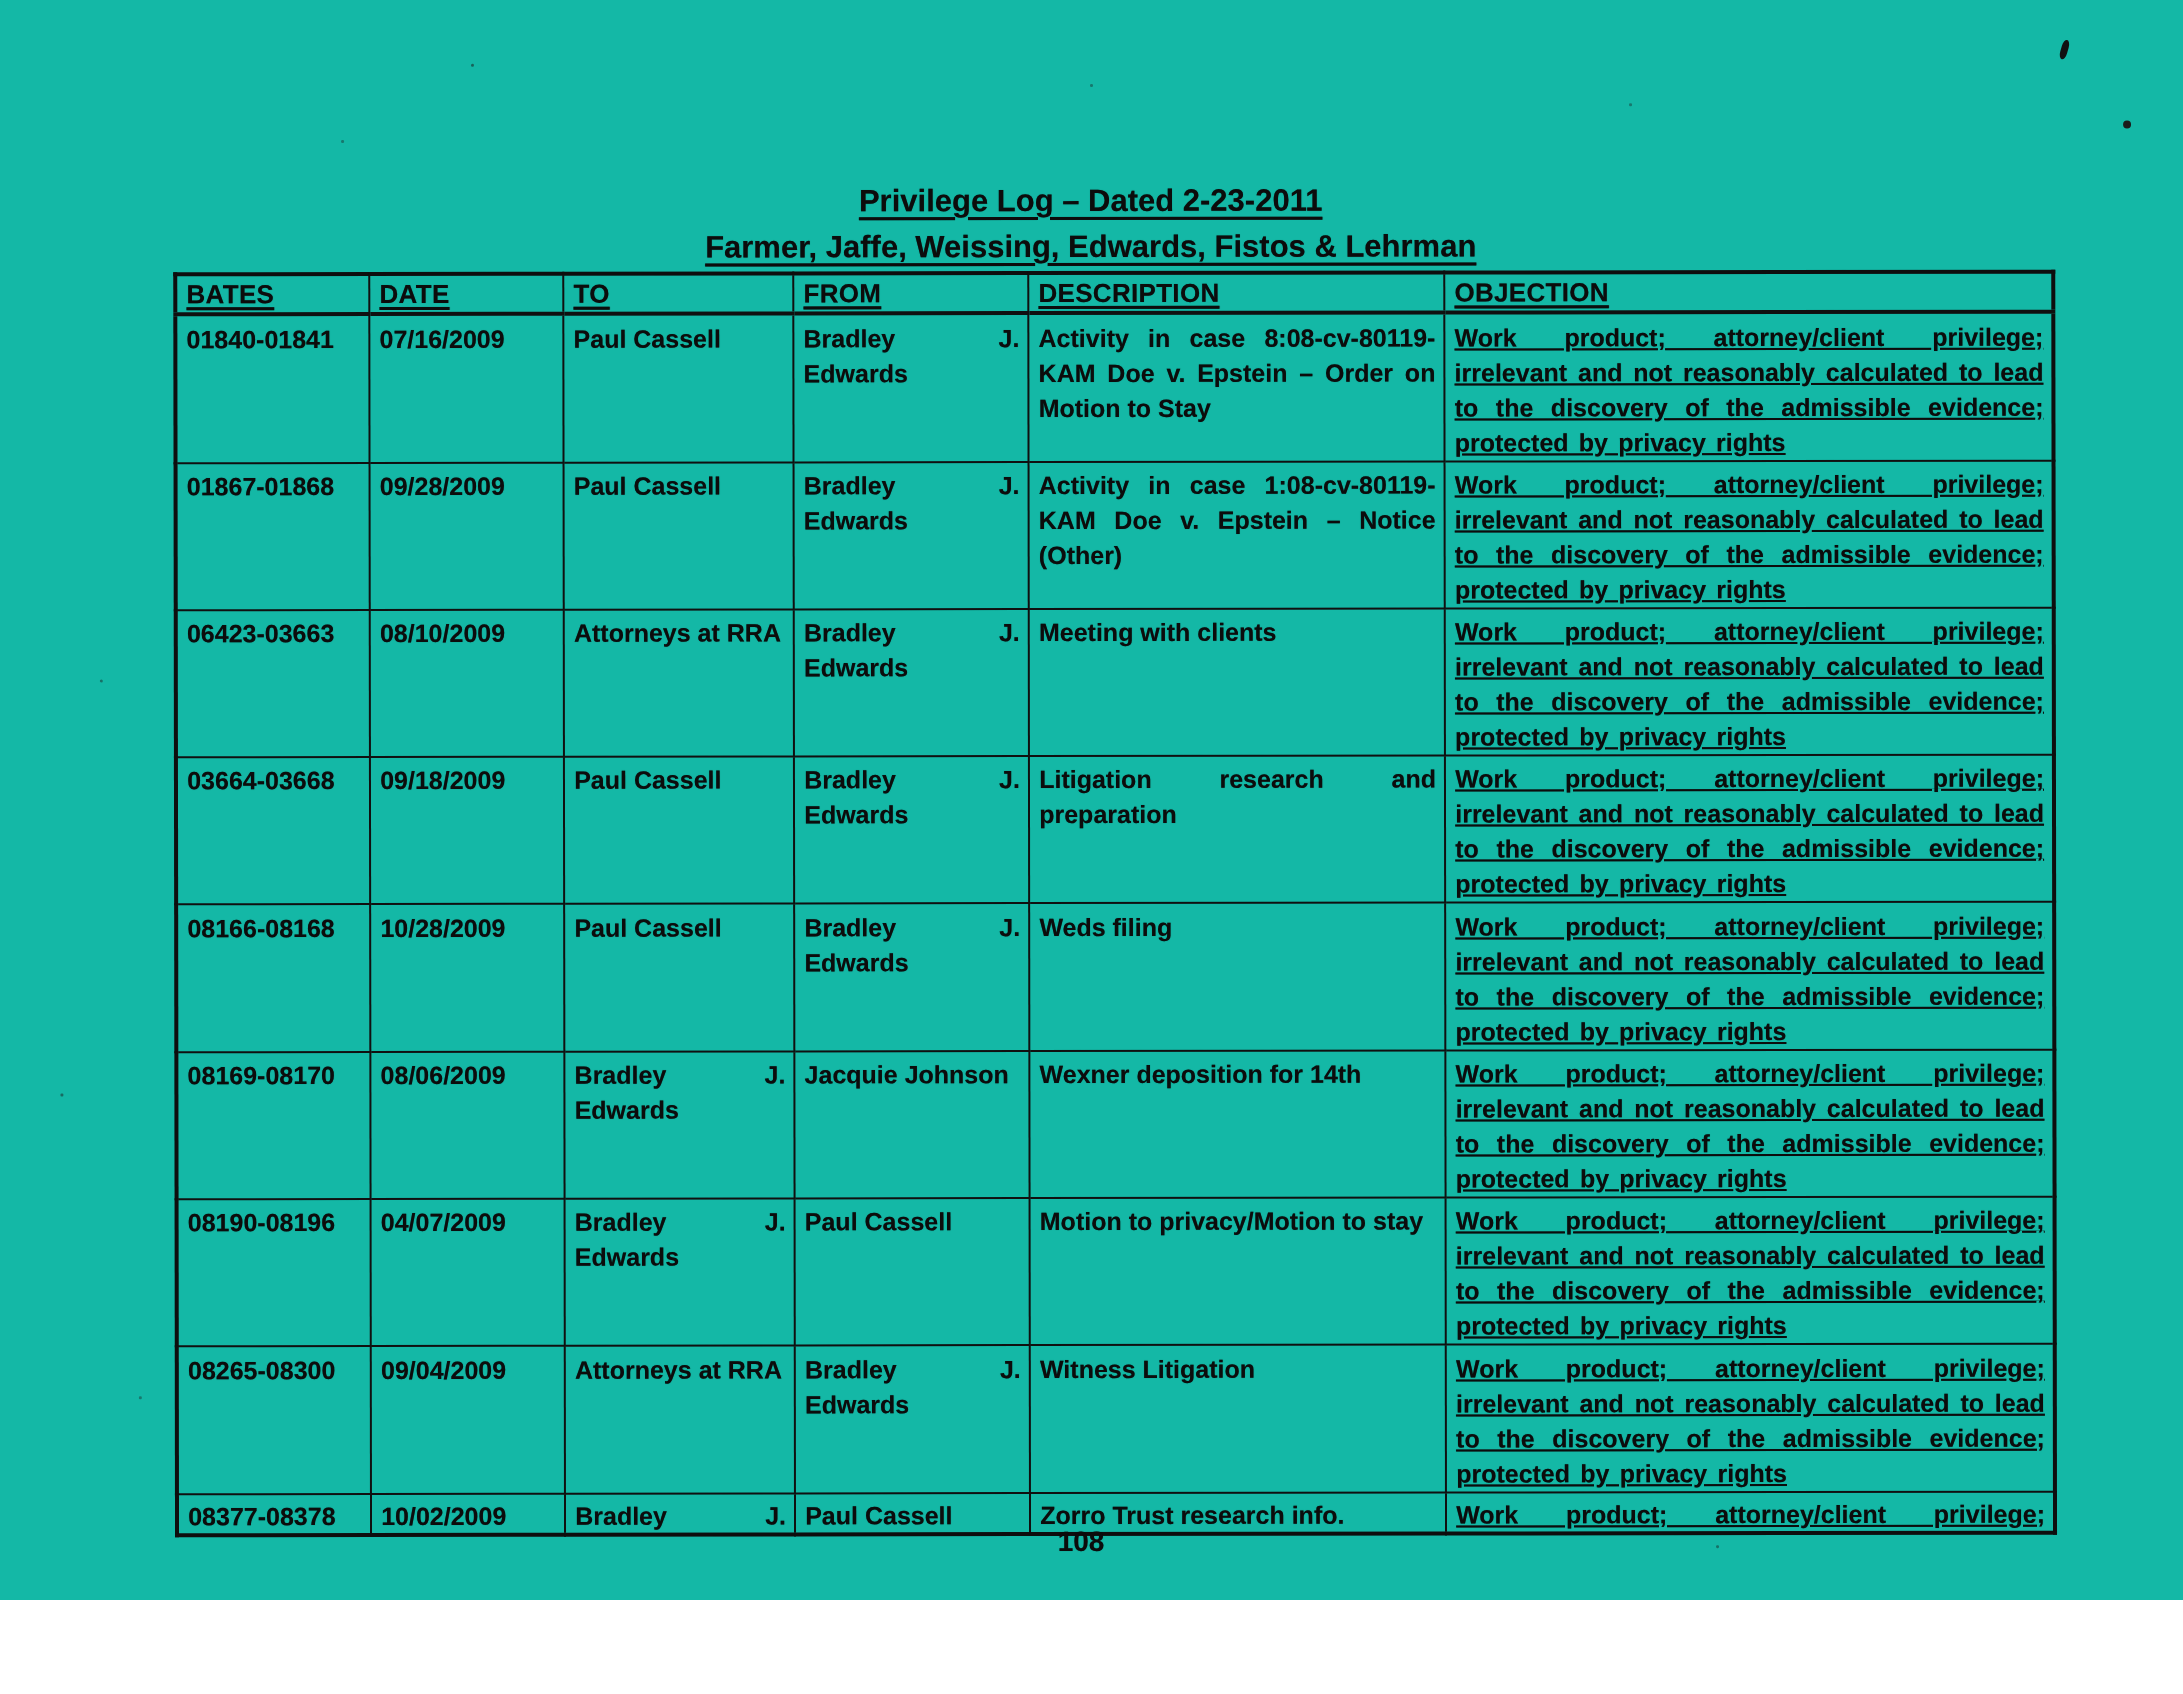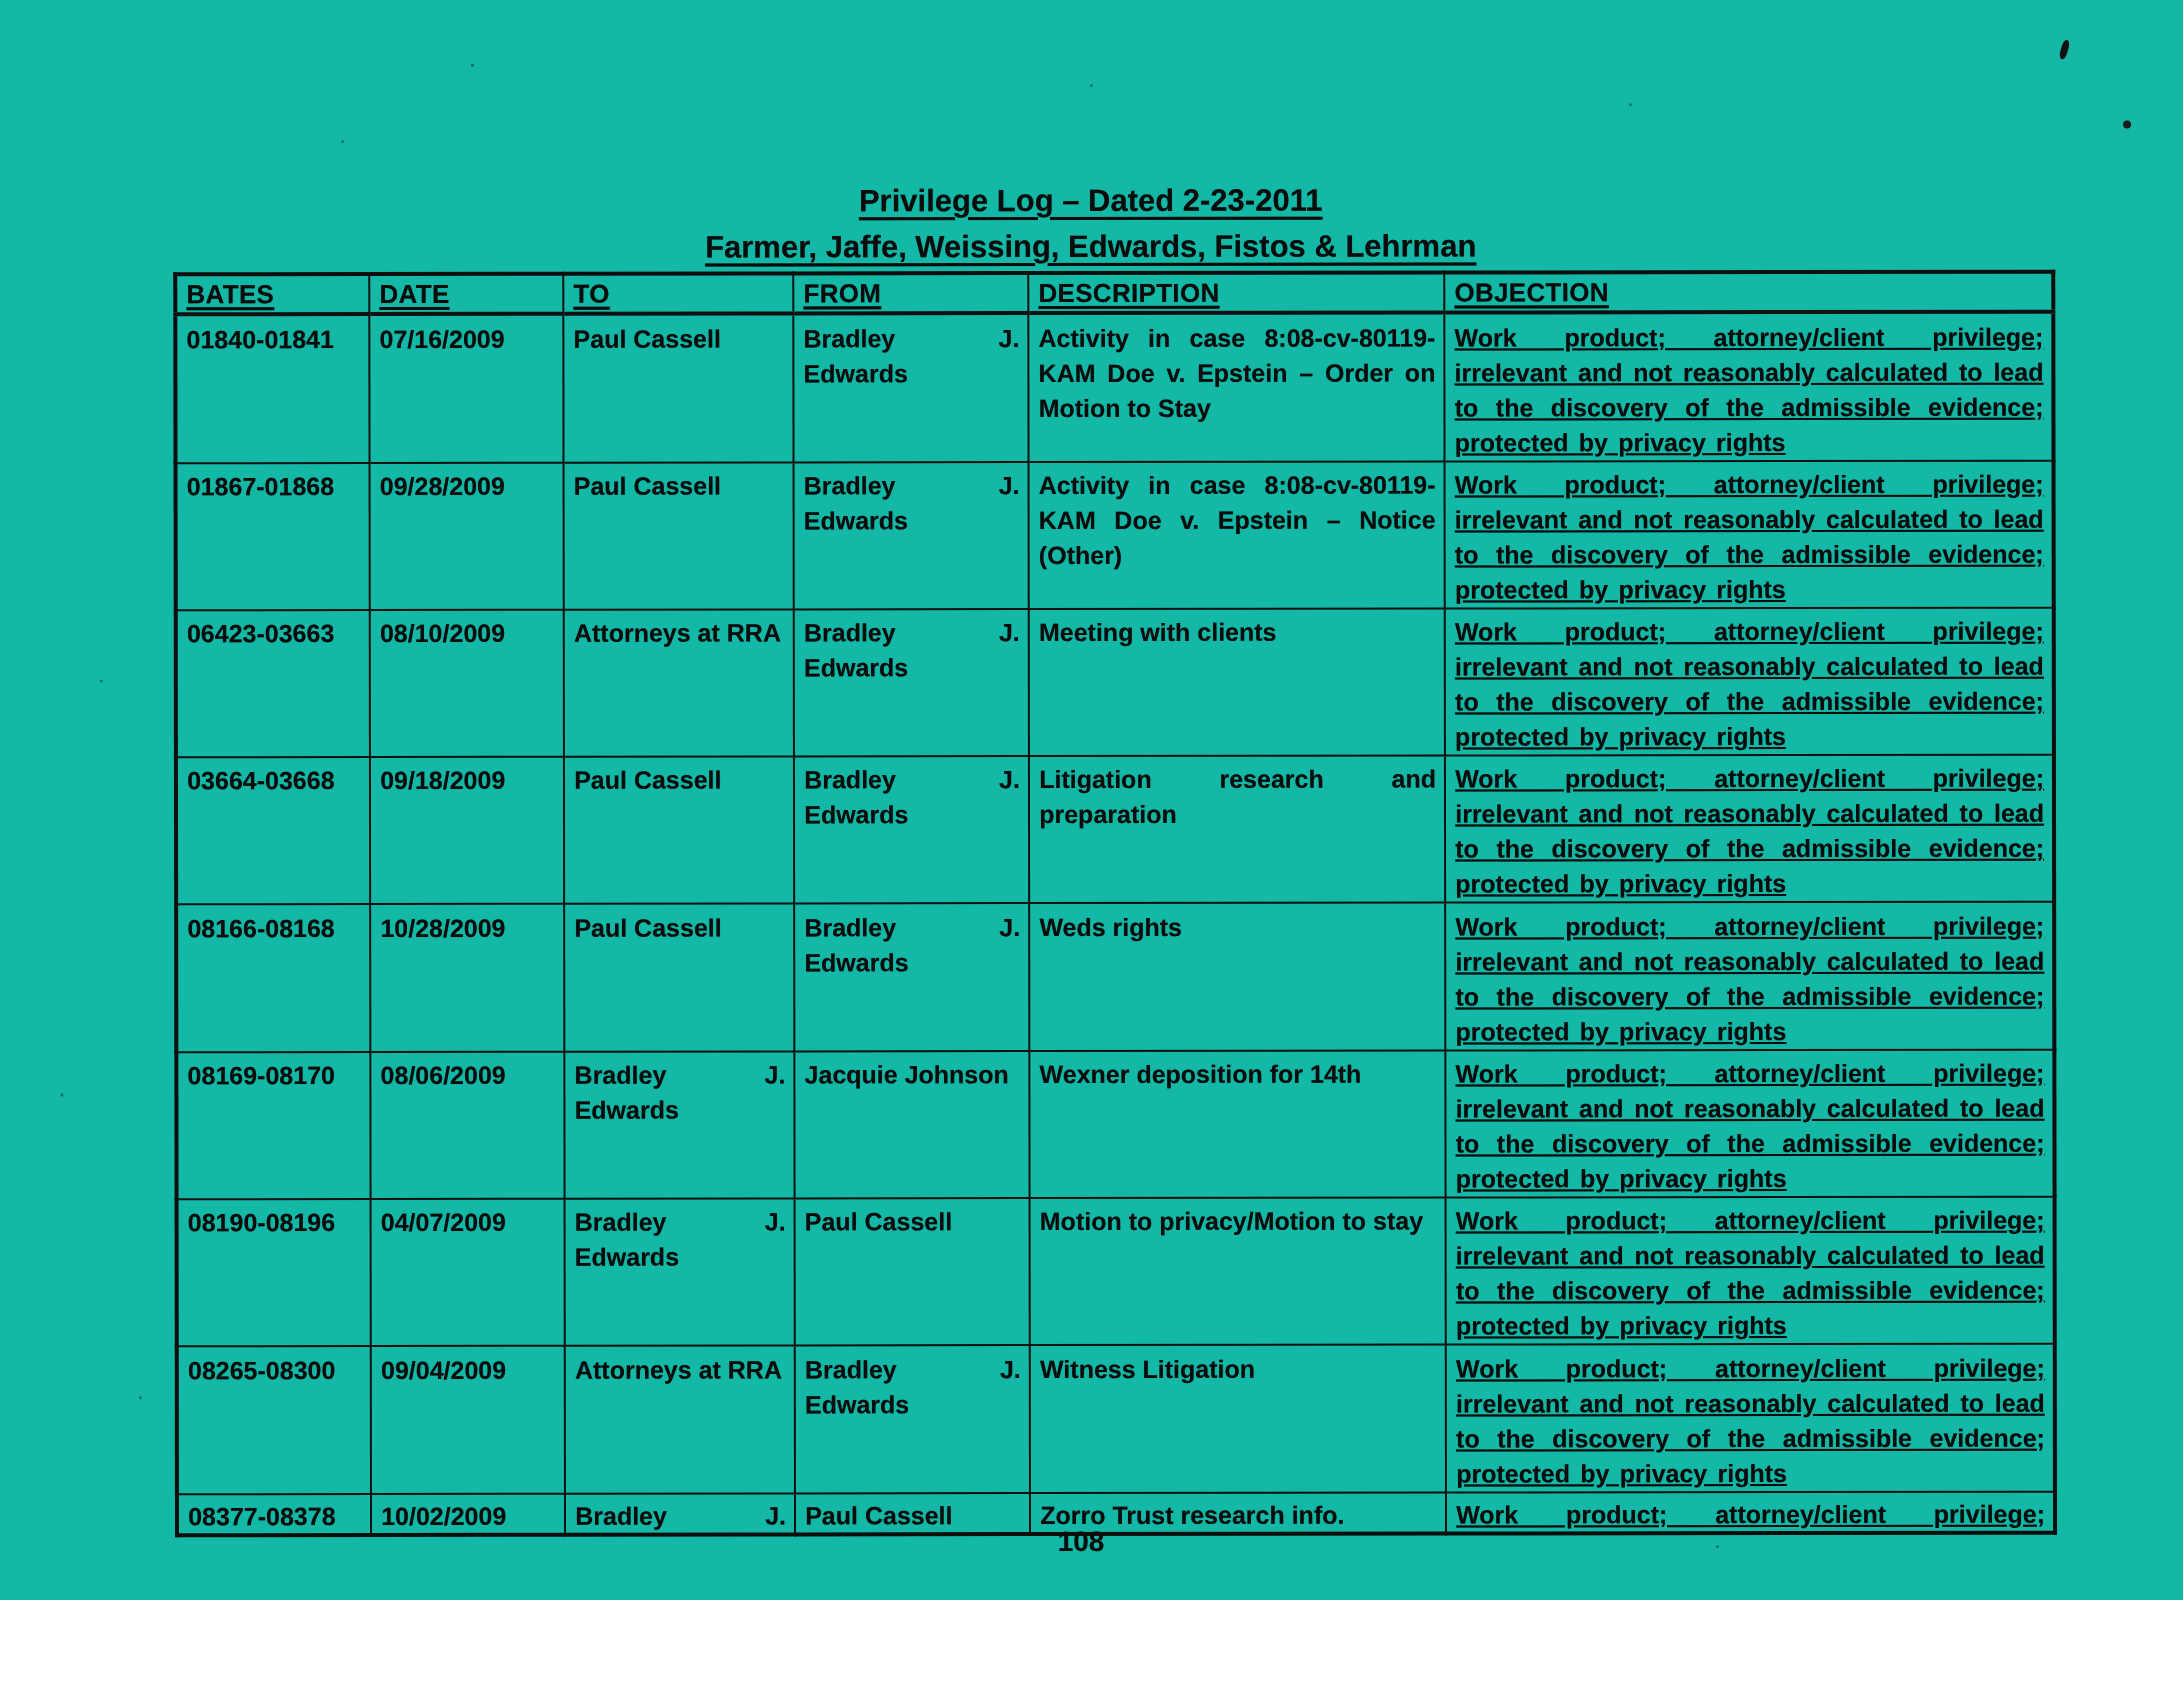--- a/index.html
+++ b/index.html
@@ -173,21 +173,21 @@
     <td class="col-date">
       <div class="cell-inner">09/28/2009</div>
     </td>
     <td class="col-to">
       <div class="cell-inner">Paul Cassell</div>
     </td>
     <td class="col-from">
       <div class="cell-inner">Bradley J. Edwards</div>
     </td>
     <td class="col-description">
-      <div class="cell-inner">Activity in case 8:08-cv-80119-KAM Doe v. Epstein – Notice (Other)</div>
+      <div class="cell-inner">Activity in case 1:08-cv-80119-KAM Doe v. Epstein – Notice (Other)</div>
     </td>
     <td class="col-objection">
       <div class="cell-inner">Work product; attorney/client privilege; irrelevant and not reasonably calculated to lead to the discovery of the admissible evidence; protected by privacy rights</div>
     </td>
   </tr>
           <tr class="body-row">
     <td class="col-bates">
       <div class="cell-inner">06423-03663</div>
     </td>
     <td class="col-date">
@@ -233,21 +233,21 @@
     <td class="col-date">
       <div class="cell-inner">10/28/2009</div>
     </td>
     <td class="col-to">
       <div class="cell-inner">Paul Cassell</div>
     </td>
     <td class="col-from">
       <div class="cell-inner">Bradley J. Edwards</div>
     </td>
     <td class="col-description">
-      <div class="cell-inner">Weds rights</div>
+      <div class="cell-inner">Weds filing</div>
     </td>
     <td class="col-objection">
       <div class="cell-inner">Work product; attorney/client privilege; irrelevant and not reasonably calculated to lead to the discovery of the admissible evidence; protected by privacy rights</div>
     </td>
   </tr>
           <tr class="body-row">
     <td class="col-bates">
       <div class="cell-inner">08169-08170</div>
     </td>
     <td class="col-date">

